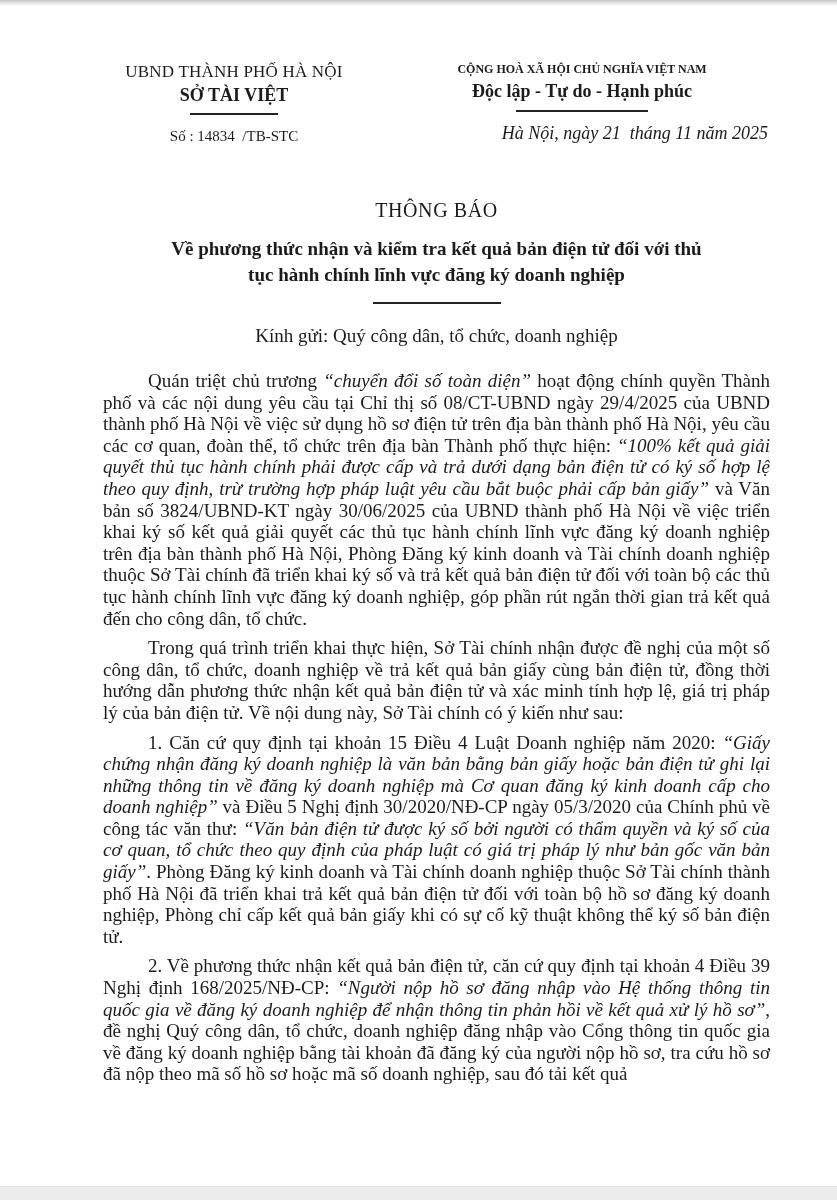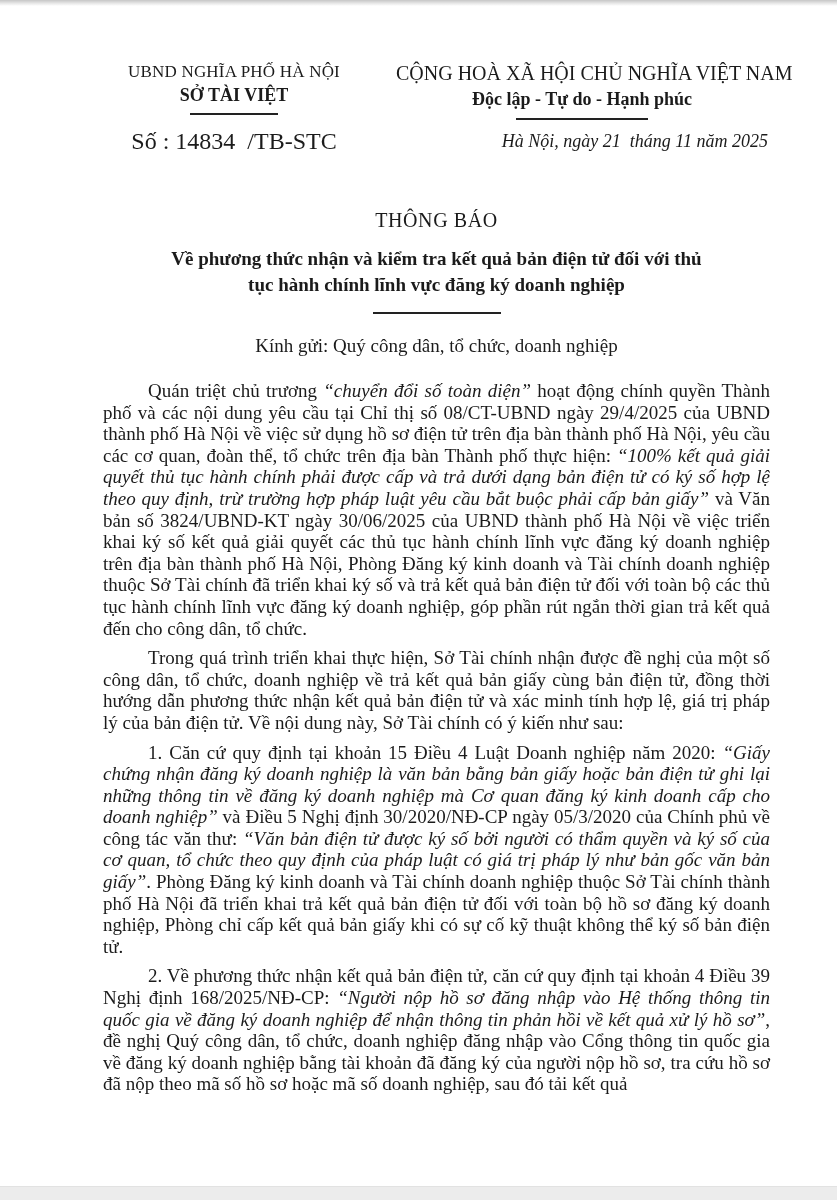--- a/index.html
+++ b/index.html
@@ -55,34 +55,33 @@
   .rule {
     border: 0;
     border-top: 2px solid #222222;
     height: 0;
   }
   .rule-left {
     width: 88px;
     margin: 7px auto 0;
   }
   .doc-number {
-    font-size: 24px;
+    font-size: 15px;
     margin-top: 13px;
     white-space: nowrap;
   }
   .header-right {
     width: 372px;
     margin-left: 28px;
     text-align: center;
   }
   .motto1 {
-    font-size: 20px;
-    font-weight: normal;
+    font-size: 12px;
+    font-weight: bold;
     white-space: nowrap;
-    text-align: right;
   }
   .motto2 {
     font-size: 18px;
     font-weight: bold;
     margin-top: 4px;
   }
   .rule-right {
     width: 132px;
     margin: 8px auto 0;
   }
@@ -139,21 +138,21 @@
 </style>
 </head>
 <body>
 
 <div class="scan-strip-top"></div>
 
 <div class="document">
 
   <div class="header">
     <div class="header-left">
-      <div class="org-parent">UBND NGHĨA PHỐ HÀ NỘI</div>
+      <div class="org-parent">UBND THÀNH PHỐ HÀ NỘI</div>
       <div class="org-name">SỞ TÀI VIỆT</div>
       <div class="rule rule-left"></div>
       <div class="doc-number">Số : 14834&nbsp; /TB-STC</div>
     </div>
     <div class="header-right">
       <div class="motto1">CỘNG HOÀ XÃ HỘI CHỦ NGHĨA VIỆT NAM</div>
       <div class="motto2">Độc lập - Tự do - Hạnh phúc</div>
       <div class="rule rule-right"></div>
       <div class="dateline">Hà Nội, ngày 21&nbsp; tháng 11 năm 2025</div>
     </div>

